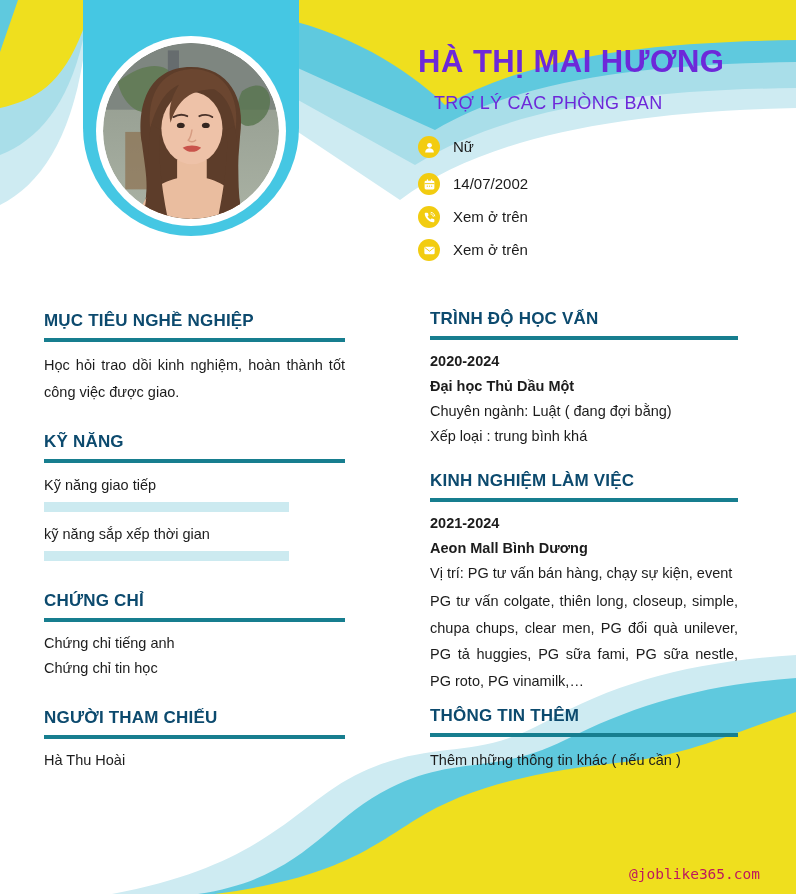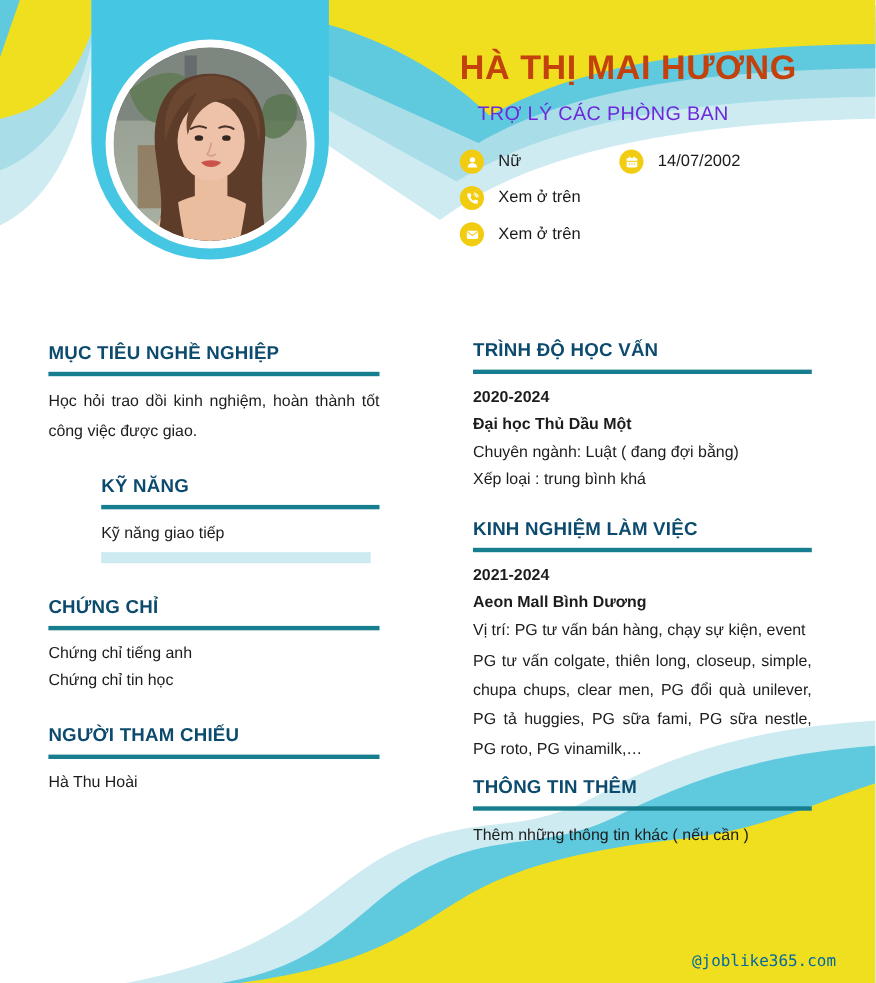--- a/index.html
+++ b/index.html
@@ -22,31 +22,31 @@
   }
   .photo-ring {
     position:absolute; left:13px; top:36px; width:190px; height:190px;
     border-radius:50%; background:#ffffff; padding:7px;
   }
   .photo-ring svg { display:block; width:176px; height:176px; border-radius:50%; }
 
   
   .name {
     position:absolute; left:418px; top:44px; z-index:2;
-    font-size:31px; font-weight:700; color:#c2410c; letter-spacing:.5px;
+    font-size:31px; font-weight:700; color:#6d28d9; letter-spacing:.5px;
   }
   .job-title {
     position:absolute; left:434px; top:93px; z-index:2;
     font-size:18px; font-weight:500; color:#6d28d9; letter-spacing:.3px;
   }
 
   
   .contact { position:absolute; left:418px; top:135px; width:356px; z-index:2; }
   .c-row { display:flex; gap:13px; margin-bottom:9px; align-items:flex-start; }
-  .c-pair { display:flex; }
+  .c-pair { display:flex;flex-direction:column; }
   .c-cell { display:flex; gap:13px; align-items:flex-start; }
   .c-cell.first { width:132px; }
   .c-icon {
     width:22px; height:22px; border-radius:50%; background:#F2CC10;
     flex:0 0 22px; display:flex; align-items:center; justify-content:center; margin-top:1px;
   }
   .c-icon svg { display:block; }
   .c-text { font-size:15px; line-height:24px; color:#1b1b1b; }
 
   
@@ -62,30 +62,30 @@
   .line { font-size:14.5px; line-height:25px; }
   .line.bold { font-weight:700; }
   .line.first { margin-top:9px; }
 
   
   .skill { margin-top:11px; }
   .skill-label { font-size:14.5px; line-height:22px; }
   .skill-bar { margin-top:6px; width:245px; height:10px; background:#CCEAF0; }
 
   
-  .sec.skills { margin-top:26px;margin-left:48px; }
+  .sec.skills { margin-top:26px; }
   .sec.certs { margin-top:30px; }
   .sec.refs { margin-top:27px; }
   .sec.exp { margin-top:22px; }
   .sec.more { margin-top:12px; }
   .exp-para { margin-top:2px; font-size:14.5px; line-height:26.5px; text-align:justify; }
 
   .watermark {
     position:absolute; right:36px; bottom:12px; z-index:3;
-    font-family:"DejaVu Sans Mono", monospace; font-size:14.5px; color:#0369a1;
+    font-family:"DejaVu Sans Mono", monospace; font-size:14.5px; color:#be185d;
   }
 </style>
 </head>
 <body>
 
 <svg class="decor top" width="796" height="270" viewBox="0 0 796 270">
 
   <path fill="#CEEBF2" d="M280,40 L796,40 L796,108 C610,112 480,140 400,200 L280,120 Z"></path>
   <path fill="#A9DEE9" d="M280,20 L796,20 L796,88 C620,90 500,112 415,165 L280,90 Z"></path>
   <path fill="#5FC9DE" d="M280,5 L796,5 L796,62 C640,64 520,80 435,130 L280,60 Z"></path>
@@ -203,20 +203,24 @@
     <div class="para">Học hỏi trao dồi kinh nghiệm, hoàn thành tốt công việc được giao.</div>
   </div>
 
   <div class="sec skills">
     <div class="section-title">KỸ NĂNG</div>
     <div class="rule"></div>
     <div class="skill">
       <div class="skill-label">Kỹ năng giao tiếp</div>
       <div class="skill-bar"></div>
     </div>
+    <div class="skill">
+      <div class="skill-label">kỹ năng sắp xếp thời gian</div>
+      <div class="skill-bar"></div>
+    </div>
   </div>
 
   <div class="sec certs">
     <div class="section-title">CHỨNG CHỈ</div>
     <div class="rule"></div>
     <div class="line first">Chứng chỉ tiếng anh</div>
     <div class="line">Chứng chỉ tin học</div>
   </div>
 
   <div class="sec refs">

